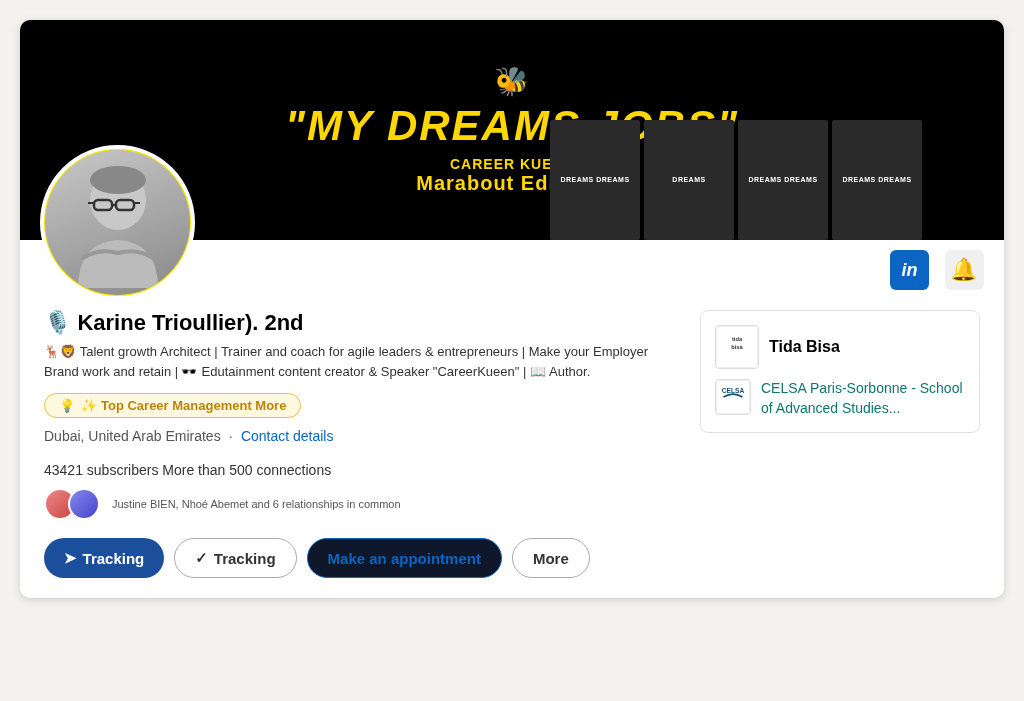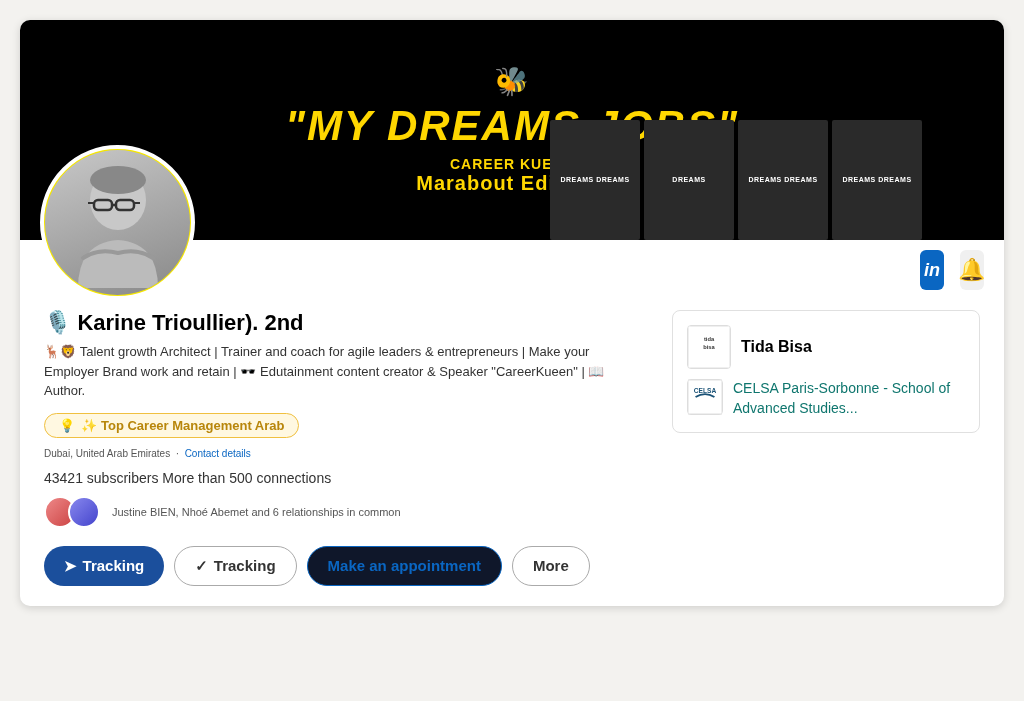--- a/index.html
+++ b/index.html
@@ -123,21 +123,21 @@
     .top-right-icons {
       position: absolute;
       top: 230px;
       right: 20px;
       display: flex;
       gap: 16px;
       align-items: center;
       z-index: 5;
     }
     .icon-btn {
-      width: 24px;
+      width: 39px;
       height: 40px;
       border-radius: 6px;
       display: flex;
       align-items: center;
       justify-content: center;
       cursor: pointer;
     }
     .icon-linkedin {
       background: #0a66c2;
       color: white;
@@ -160,21 +160,21 @@
     .profile-top-row {
       display: flex;
       gap: 30px;
       align-items: flex-start;
     }
     .profile-main {
       flex: 1;
       padding-top: 10px;
     }
     .profile-side {
-      width: 308px;
+      width: 280px;
       padding-top: 10px;
     }
 
     .profile-name {
       font-size: 22px;
       font-weight: 700;
       color: #000;
       display: flex;
       align-items: center;
       gap: 6px;
@@ -193,23 +193,23 @@
       background: #fff8e1;
       border: 1.5px solid #f0c040;
       border-radius: 20px;
       padding: 4px 14px;
       font-size: 13px;
       font-weight: 600;
       color: #b8860b;
       margin-bottom: 10px;
     }
     .profile-location {
-      font-size: 10px;
+      font-size: 14px;
       color: #555;
-      margin-bottom: 11px;
+      margin-bottom: 18px;
     }
     .contact-link {
       color: #0a66c2;
       cursor: pointer;
       font-weight: 500;
     }
     .profile-stats {
       font-size: 14px;
       color: #333;
       margin-bottom: 10px;
@@ -395,21 +395,21 @@
 
       <div class="profile-main">
         <div class="profile-name">
           <span>🎙️</span>
           <span>Karine Trioullier). 2nd</span>
         </div>
         <div class="profile-headline">🦌🦁 Talent growth Architect | Trainer and coach for agile leaders &amp; entrepreneurs | Make your Employer Brand work and retain | 🕶️ Edutainment content creator &amp; Speaker "CareerKueen" | 📖 Author.</div>
 
         <div class="top-voice-badge">
           <span>💡</span>
-          <span>✨ Top Career Management Arab</span>
+          <span>✨ Top Career Management More</span>
         </div>
 
         <div class="profile-location">
           <span>Dubai, United Arab Emirates</span>
           &nbsp;·&nbsp;
           <span class="contact-link">Contact details</span>
         </div>
         <div class="profile-stats">43421 subscribers More than 500 connections</div>
 
         <div class="mutual-connections">

